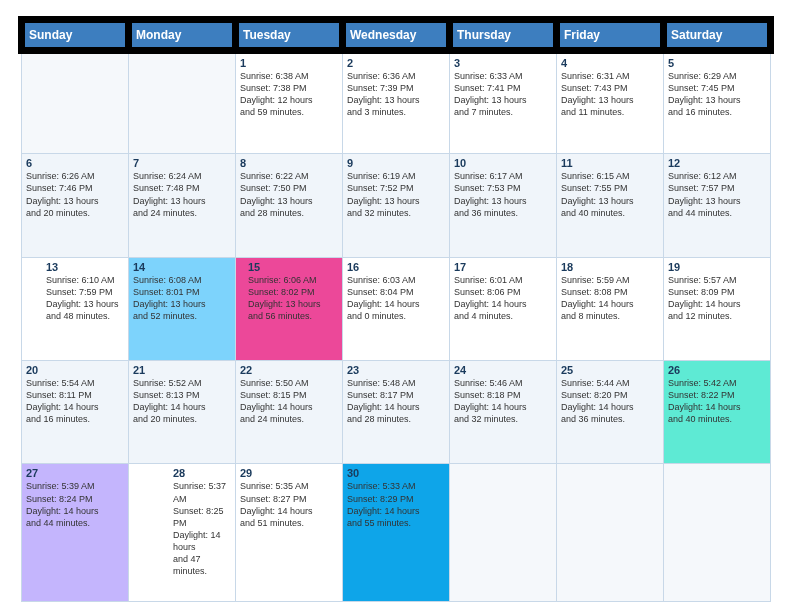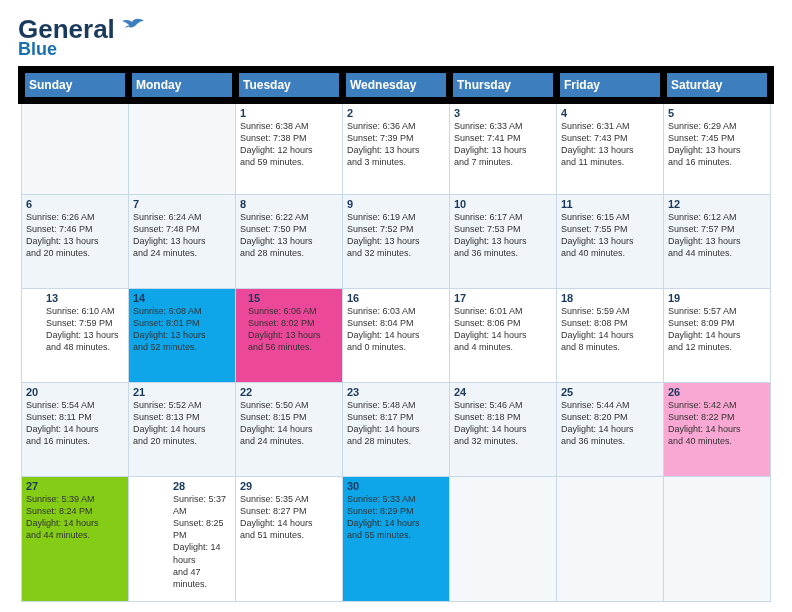--- a/index.html
+++ b/index.html
@@ -87,38 +87,20 @@
     }
     .logo-bird-svg {
       margin-left: 3px;
       margin-top: -4px;
     }
   </style>
 </head>
 <body>
 
 <div class="page">
-  <div class="header">
-    <div class="logo-wrapper">
-      <div style="display:flex; flex-direction:column; align-items:flex-start;">
-        <div style="display:flex; align-items:center;">
-          <span style="font-size:26px; font-weight:bold; color:#1a3a5c; line-height:1;">General</span>
-          <svg class="logo-bird-svg" width="28" height="18" viewBox="0 0 28 18">
-            <path d="M14 4 C16 0, 22 0, 26 3 C22 3, 20 5, 18 7 C16 9, 14 10, 10 9 C12 7, 13 5, 14 4Z" fill="#3d7ebf"></path>
-            <path d="M14 4 C12 2, 8 1, 4 3 C8 4, 10 6, 12 8 C10 7, 8 8, 7 10 C9 9, 12 8, 14 7Z" fill="#3d7ebf"></path>
-          </svg>
-        </div>
-        <span style="font-size:18px; font-weight:bold; color:#1a6faf; line-height:1; margin-top:-2px;">Blue</span>
-      </div>
-    </div>
-    <div class="title-block">
-      <div class="month-title"></div>
-      <div class="subtitle"></div>
-    </div>
-  </div>
 
   <table class="calendar">
     <thead>
       <tr>
       <th>Sunday</th>
           <th>Monday</th>
           <th>Tuesday</th>
           <th>Wednesday</th>
           <th>Thursday</th>
           <th>Friday</th>
@@ -217,21 +199,21 @@
           </td>
         </tr>
         <tr>
           <td style="background: rgb(255, 255, 255); padding-left: 24px;">
             <span class="day-number">13</span>
             <div class="day-info" style="white-space: pre-line;">Sunrise: 6:10 AM
 Sunset: 7:59 PM
 Daylight: 13 hours
 and 48 minutes.</div>
           </td>
-          <td style="background: #0ea5e9;">
+          <td style="background: #7dd3fc;">
             <span class="day-number">14</span>
             <div class="day-info" style="white-space: pre-line;">Sunrise: 6:08 AM
 Sunset: 8:01 PM
 Daylight: 13 hours
 and 52 minutes.</div>
           </td>
           <td style="background: #ec4899; padding-left: 12px;">
             <span class="day-number">15</span>
             <div class="day-info" style="white-space: pre-line;">Sunrise: 6:06 AM
 Sunset: 8:02 PM
@@ -303,30 +285,30 @@
 Daylight: 14 hours
 and 32 minutes.</div>
           </td>
           <td style="background: rgb(240, 245, 250);">
             <span class="day-number">25</span>
             <div class="day-info" style="white-space: pre-line;">Sunrise: 5:44 AM
 Sunset: 8:20 PM
 Daylight: 14 hours
 and 36 minutes.</div>
           </td>
-          <td style="background: #f9a8d4;">
+          <td style="background: #5eead4;">
             <span class="day-number">26</span>
             <div class="day-info" style="white-space: pre-line;">Sunrise: 5:42 AM
 Sunset: 8:22 PM
 Daylight: 14 hours
 and 40 minutes.</div>
           </td>
         </tr>
         <tr>
-          <td style="background: #84cc16;">
+          <td style="background: #c4b5fd;">
             <span class="day-number">27</span>
             <div class="day-info" style="white-space: pre-line;">Sunrise: 5:39 AM
 Sunset: 8:24 PM
 Daylight: 14 hours
 and 44 minutes.</div>
           </td>
           <td style="background: rgb(255, 255, 255); padding-left: 44px;">
             <span class="day-number">28</span>
             <div class="day-info" style="white-space: pre-line;">Sunrise: 5:37 AM
 Sunset: 8:25 PM

